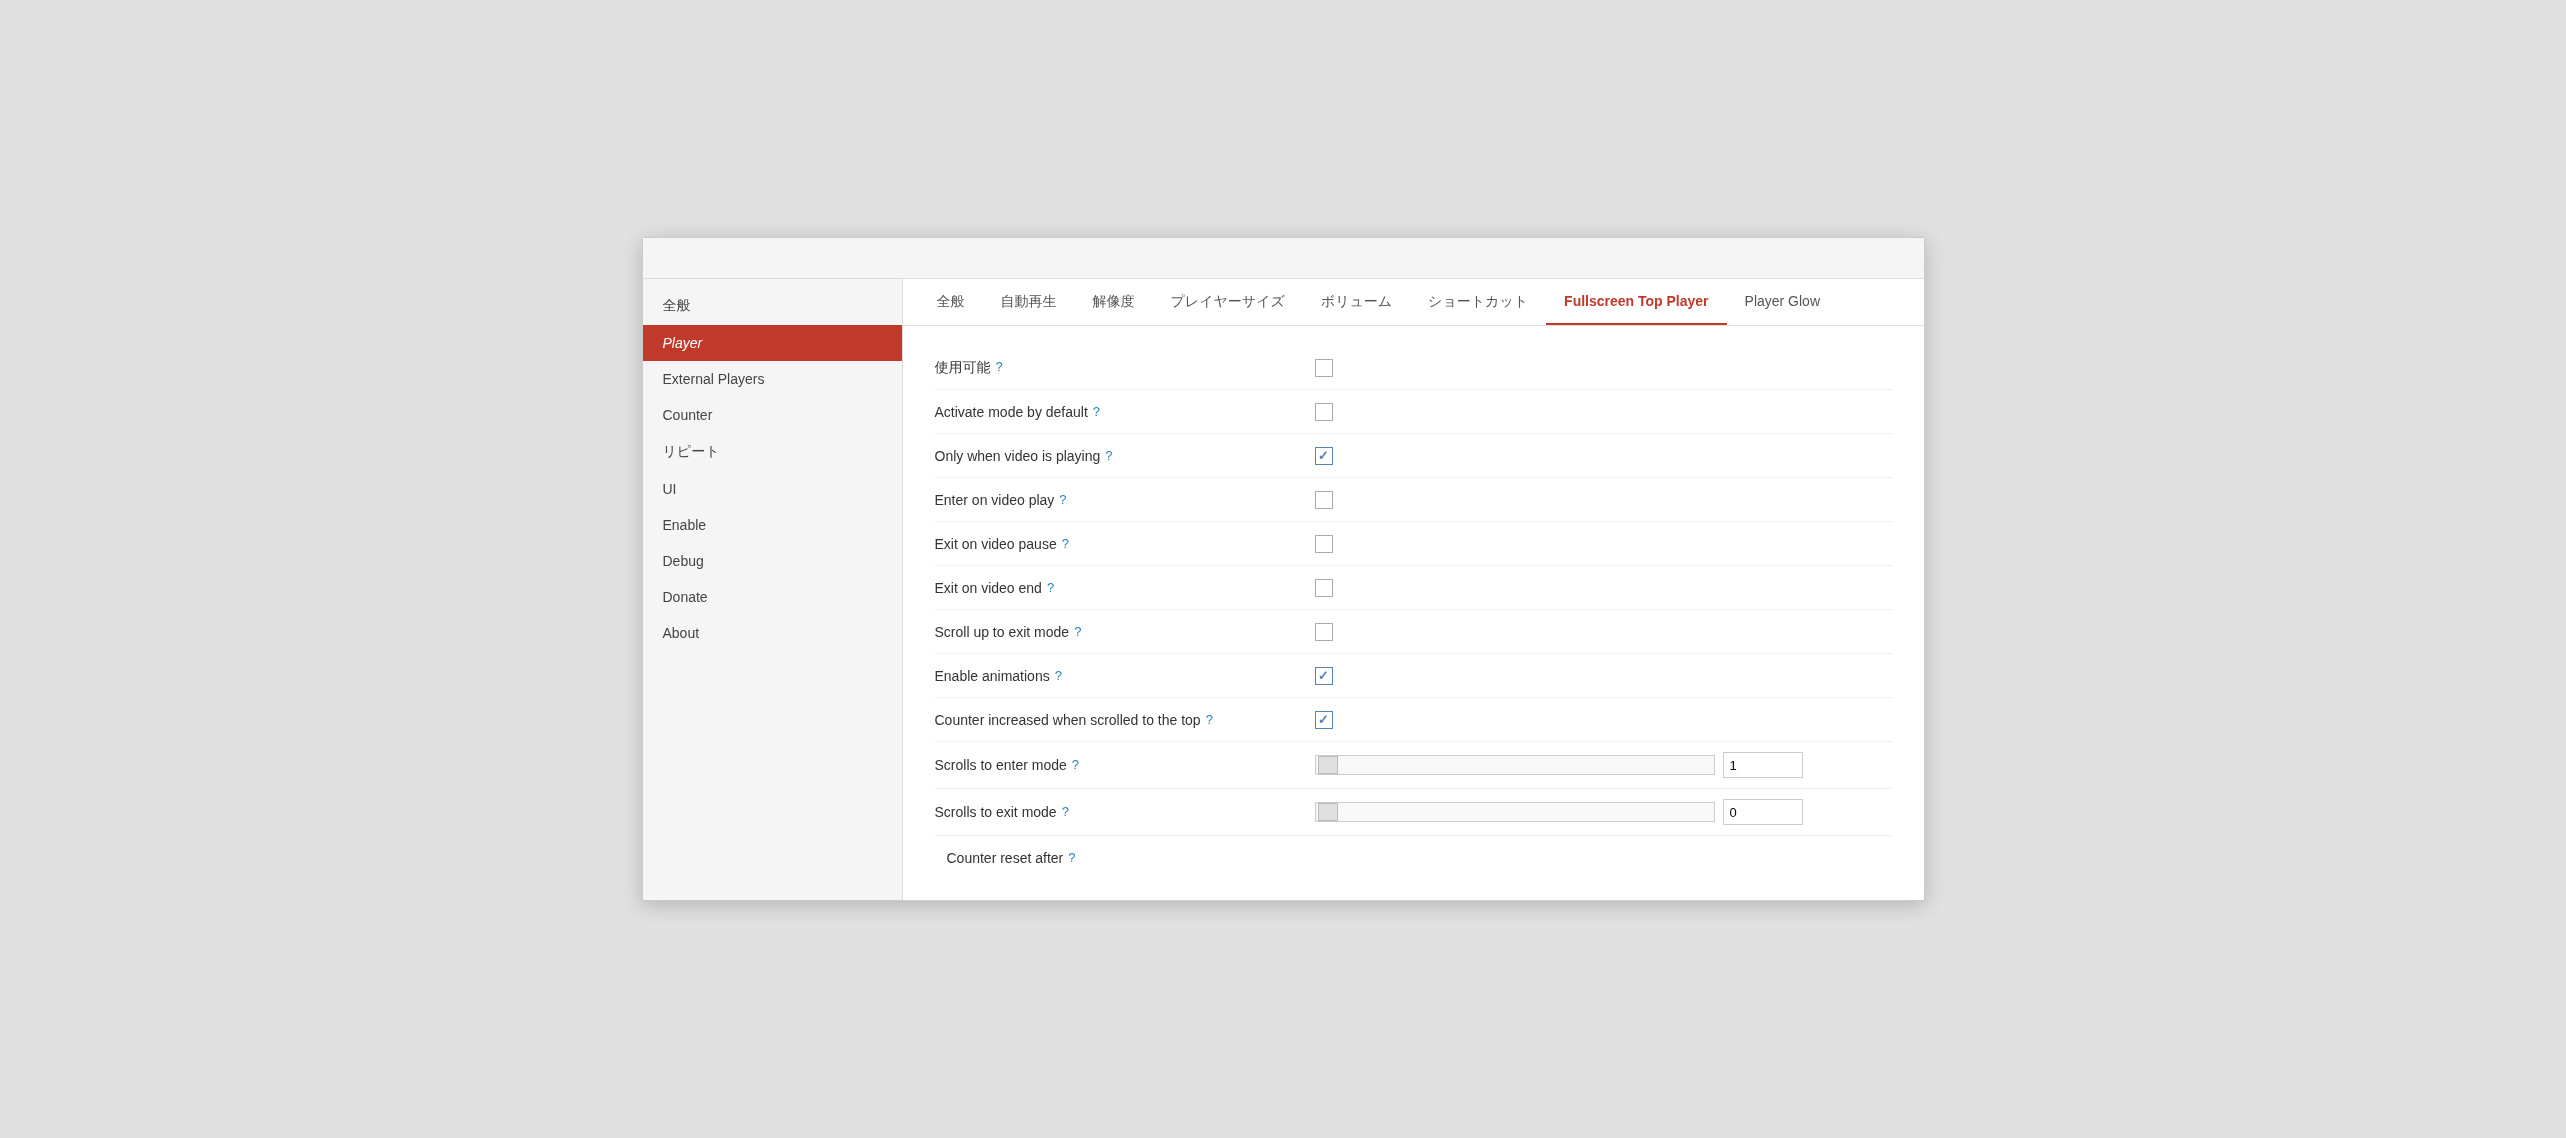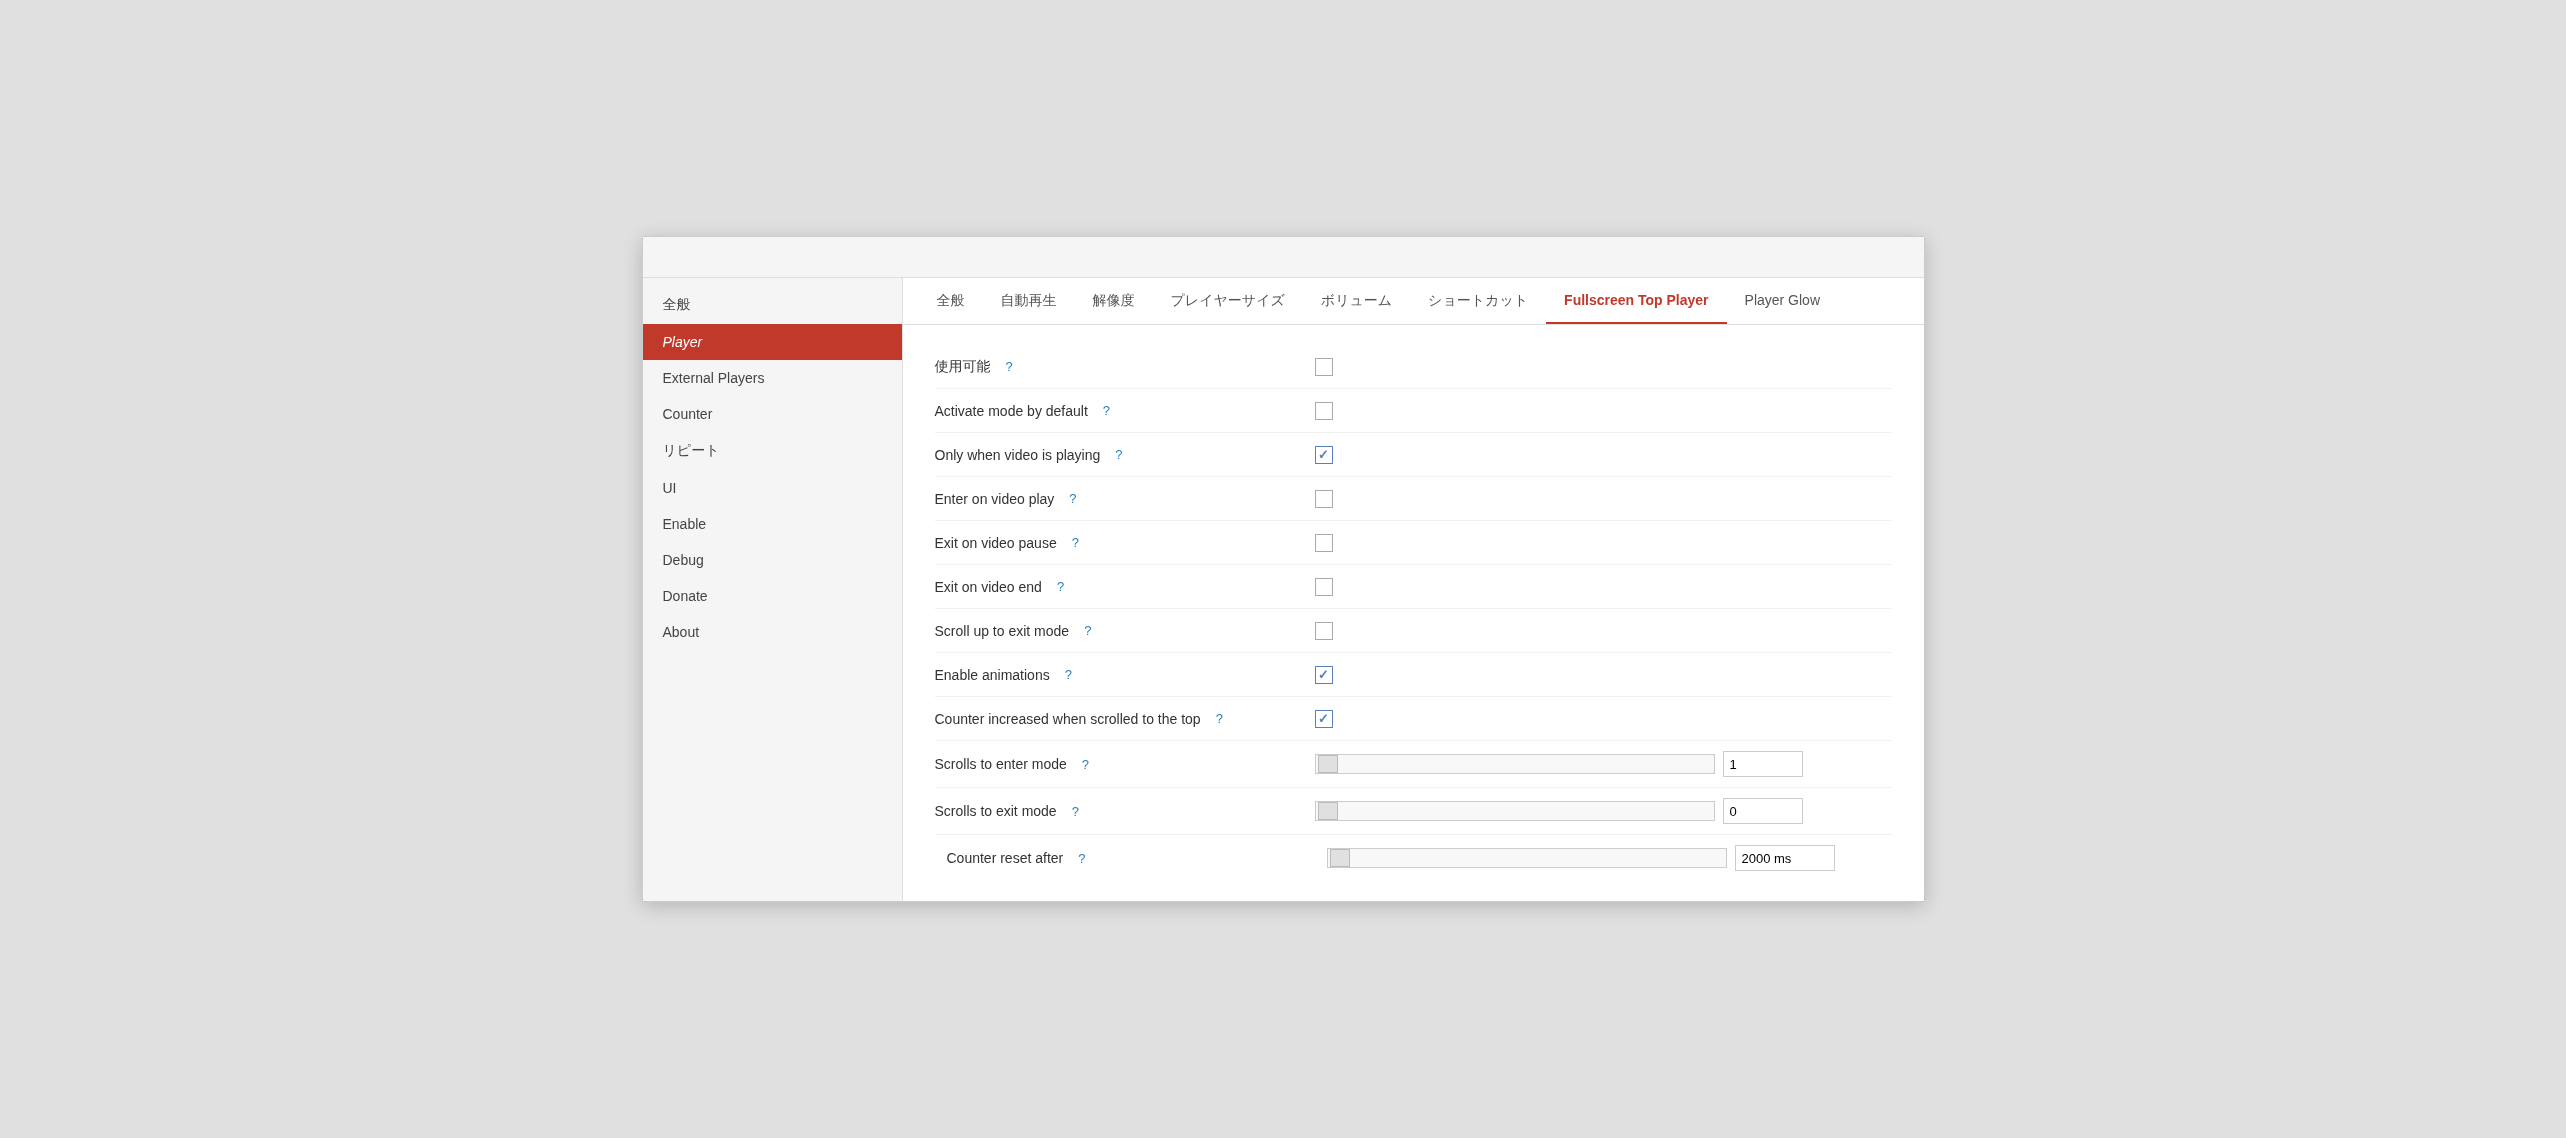--- a/index.html
+++ b/index.html
@@ -121,22 +121,22 @@
       padding: 10px 0;
       border-bottom: 1px solid #f0f0f0;
       min-height: 44px;
     }
     .setting-row:last-child { border-bottom: none; margin-left: 12px; }
     .setting-label {
       flex: 0 0 380px;
       color: #333;
       font-size: 14px;
       display: flex;
-      align-items: center;
-      gap: 14px;
+      align-items: flex-start;
+      gap: 4px;
     }
     .help-icon {
       color: #2980b9;
       font-size: 13px;
       cursor: pointer;
       margin-left: 1px;
     }
     .setting-control {
       display: flex;
       align-items: center;
@@ -351,25 +351,17 @@
                 </div>
                 <input type="text" class="number-input" value="0" style="">
               </div>
             </div>
           </div>
           <div class="setting-row">
             <div class="setting-label">
               <span>Counter reset after</span>
               <span class="help-icon">?</span>
             </div>
-            <div class="setting-control">
-              <div class="slider-container">
-                <div class="slider-track">
-                  <div class="slider-thumb"></div>
-                </div>
-                <input type="text" class="number-input number-input-ms" value="2000 ms" style="">
-              </div>
-            </div>
           </div>
         </div>
     </div>
   </div>
 </div>
 
 </body></html>

